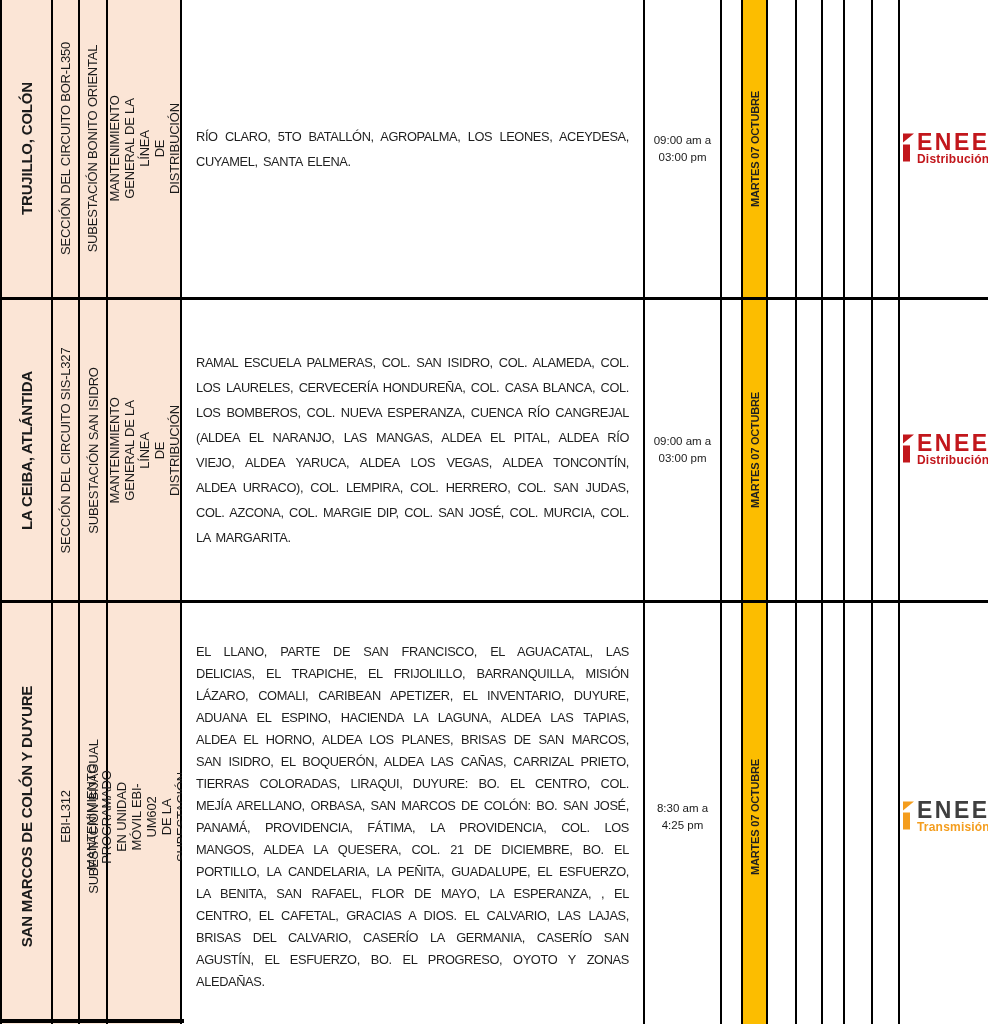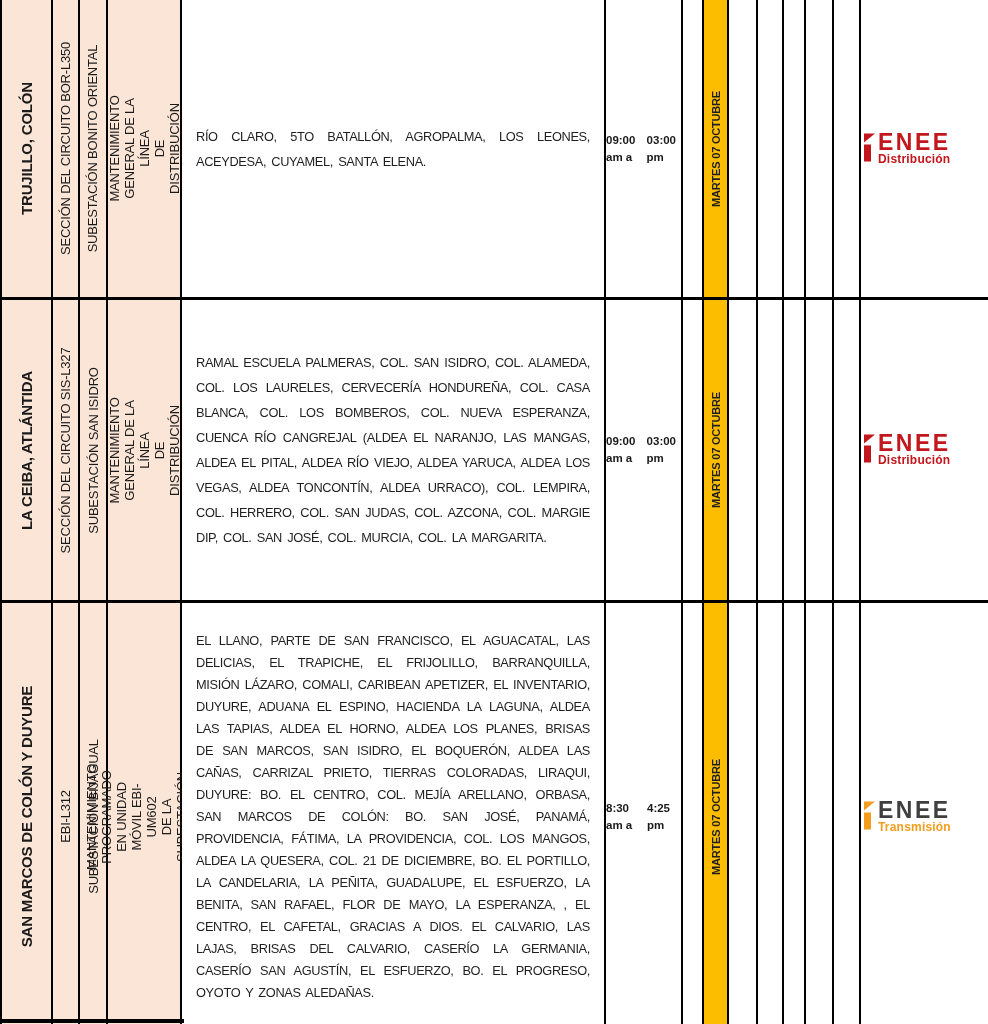--- a/index.html
+++ b/index.html
@@ -14,42 +14,42 @@
   }
   .trow{display:flex;}
   .row1{height:297px; border-bottom:3px solid var(--border);}
   .row2{height:300px; border-bottom:3px solid var(--border);}
   .row3{height:427px;}
   .cell{position:relative; box-sizing:border-box; border-right:2px solid var(--border); background:#fff;}
   .cell.first{border-left:2px solid var(--border);}
   .peach{background:var(--peach);}
   .goldbg{background:var(--gold);}
   .col-loc{width:53px} .col-cir{width:27px} .col-sub{width:28px} .col-man{width:74px}
-  .col-areas{width:424px} .col-time{width:77px}
+  .col-areas{width:463px} .col-time{width:77px}
   .col-sp-a{width:21px} .col-date{width:25px} .col-sp-b{width:29px} .col-sp-c{width:26px}
   .col-sp-d{width:22px} .col-sp-e{width:28px} .col-sp-f{width:27px}
   .col-logo{width:65px; border-right:none;}
   
   .vc{position:absolute; inset:0; display:flex; align-items:center; justify-content:center; overflow:visible;}
   .vt{transform:rotate(-90deg); white-space:nowrap; letter-spacing:-0.2px;}
   .vb{transform:rotate(-90deg); text-align:center; letter-spacing:-0.2px;}
   .vb span{display:block;}
   .row1 .vb{width:286px} .row2 .vb{width:289px} .row3 .vb{width:410px}
   .loc-t{font-weight:bold; font-size:15px; color:#1a1a1a;}
   .hdr-t{font-size:13px; line-height:15px; color:#1a1a1a;}
   .date-t{font-weight:bold; font-size:11px; color:#1f1f1f;}
   
   .areas-wrap{position:absolute; inset:0; display:flex; align-items:center; padding:0 14px;}
   .areas-p{margin:0; width:100%; text-align:justify; font-size:12.8px; letter-spacing:-0.35px;
            word-spacing:2px; color:#1f1f1f;}
   .row1 .areas-p, .row2 .areas-p{line-height:25px;}
   .row3 .areas-p{line-height:22px;}
   
-  .time-wrap{position:absolute; inset:0; display:flex; flex-direction:row; align-items:center; justify-content:center;
-             font-weight:bold; font-size:11.5px; line-height:17px; color:#1a1a1a;}
+  .time-wrap{position:absolute; inset:0; display:flex; flex-direction:column; align-items:center; justify-content:center;
+             font-weight:normal; font-size:11.5px; line-height:17px; color:#1a1a1a;}
   
   .logo{position:absolute; top:50%; left:3px; transform:translateY(-50%); display:flex; align-items:flex-start; width:120px;}
   .logo-icon{width:12px; margin-top:1px; display:flex; flex-direction:column; align-items:flex-start;}
   .logo-tri{width:0; height:0; border-left:11px solid var(--red); border-bottom:9px solid transparent;}
   .logo-bar{width:7px; height:17px; background:var(--red); margin-top:2px;}
   .logo-txt{margin-left:2px;}
   .logo-enee{display:block; font-weight:800; font-size:23px; line-height:19px; letter-spacing:2.5px; color:var(--red);}
   .logo-div{display:block; font-weight:bold; font-size:12px; line-height:14px; letter-spacing:0.2px; color:var(--red);}
   .logo.transmision .logo-tri{border-left-color:var(--logo-orange);}
   .logo.transmision .logo-bar{background:var(--logo-orange);}

